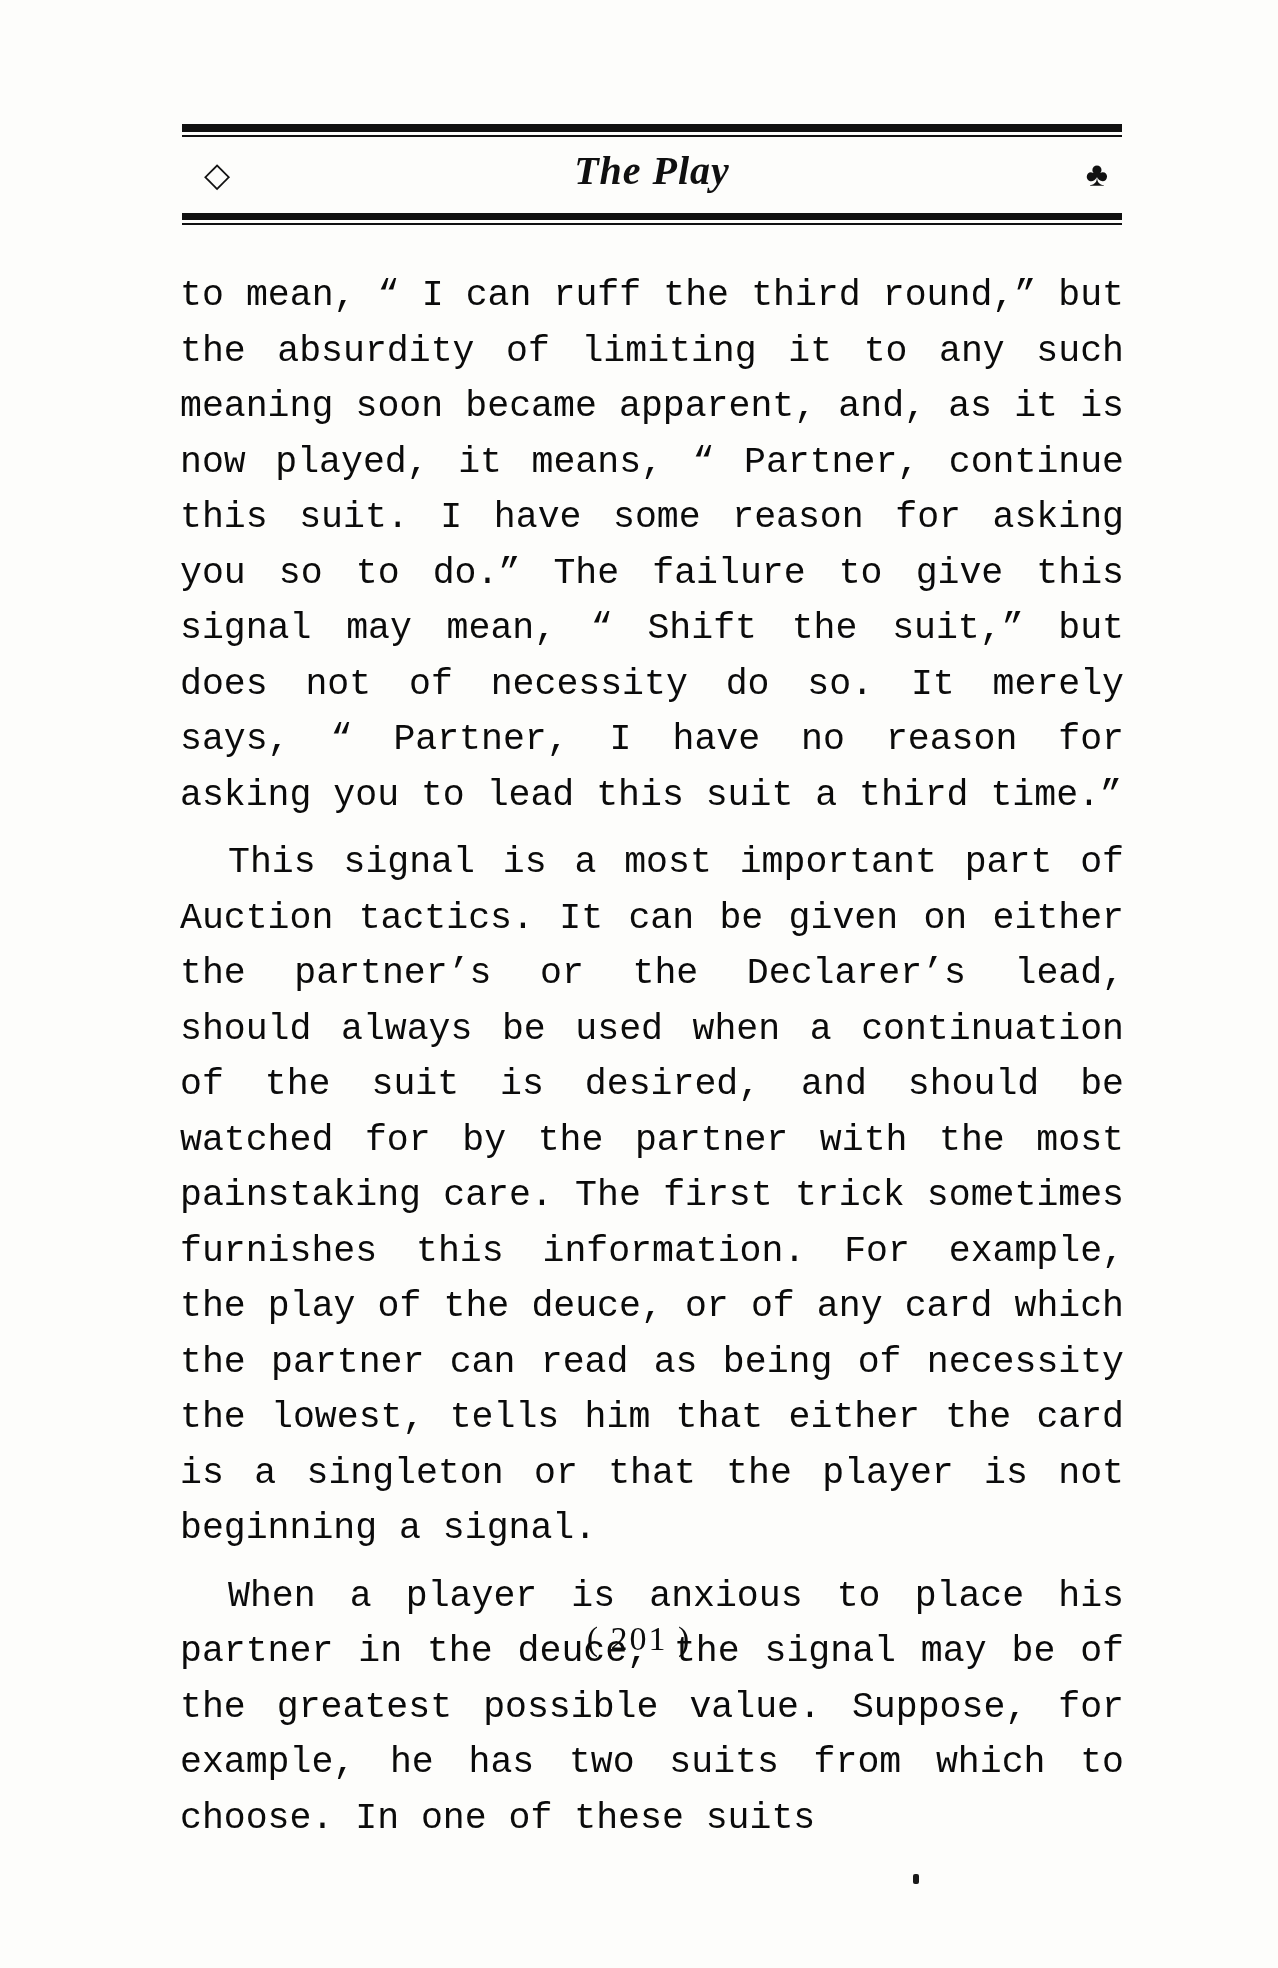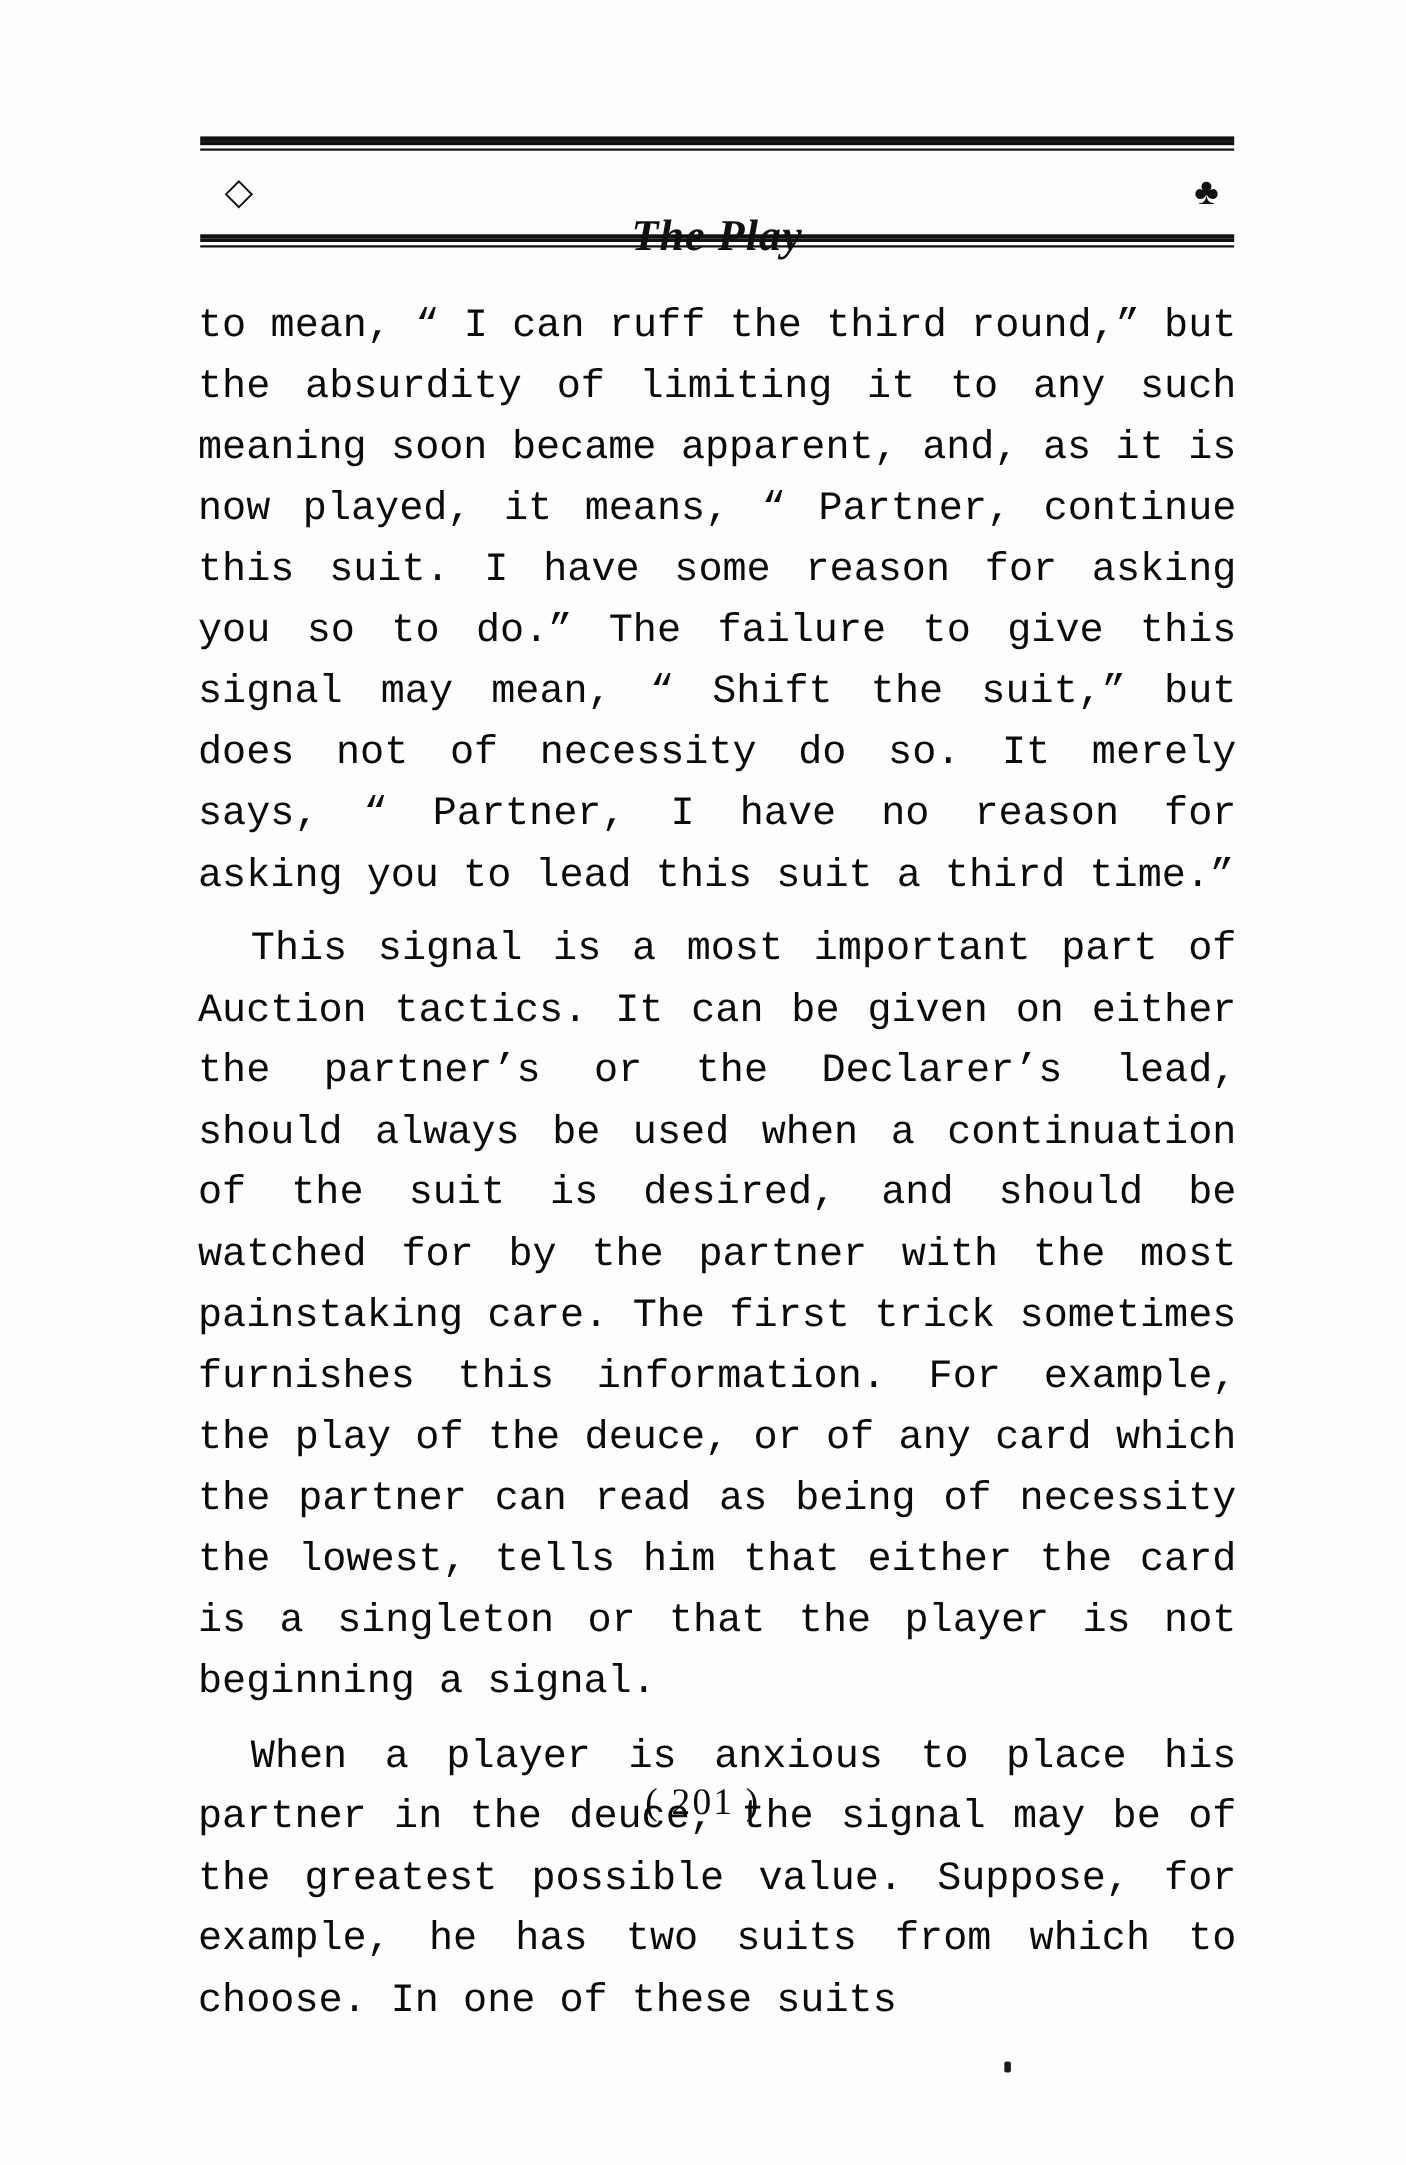--- a/index.html
+++ b/index.html
@@ -68,21 +68,20 @@
     left: 0;
     right: 0;
     top: 10px;
     text-align: center;
     font-family: "Liberation Serif", serif;
     font-style: italic;
     font-weight: 700;
     font-size: 40px;
     letter-spacing: 1px;
     color: #101010;
-    margin-top: 43px;
   }
   .rule-double-bottom {
     height: 0;
     border-top: 4px solid #111;
     border-bottom: 3px solid #111;
     margin-top: 2px;
   }
   .rule-double-bottom2 {
     border-top: 2px solid #111;
     margin-top: 3px;

